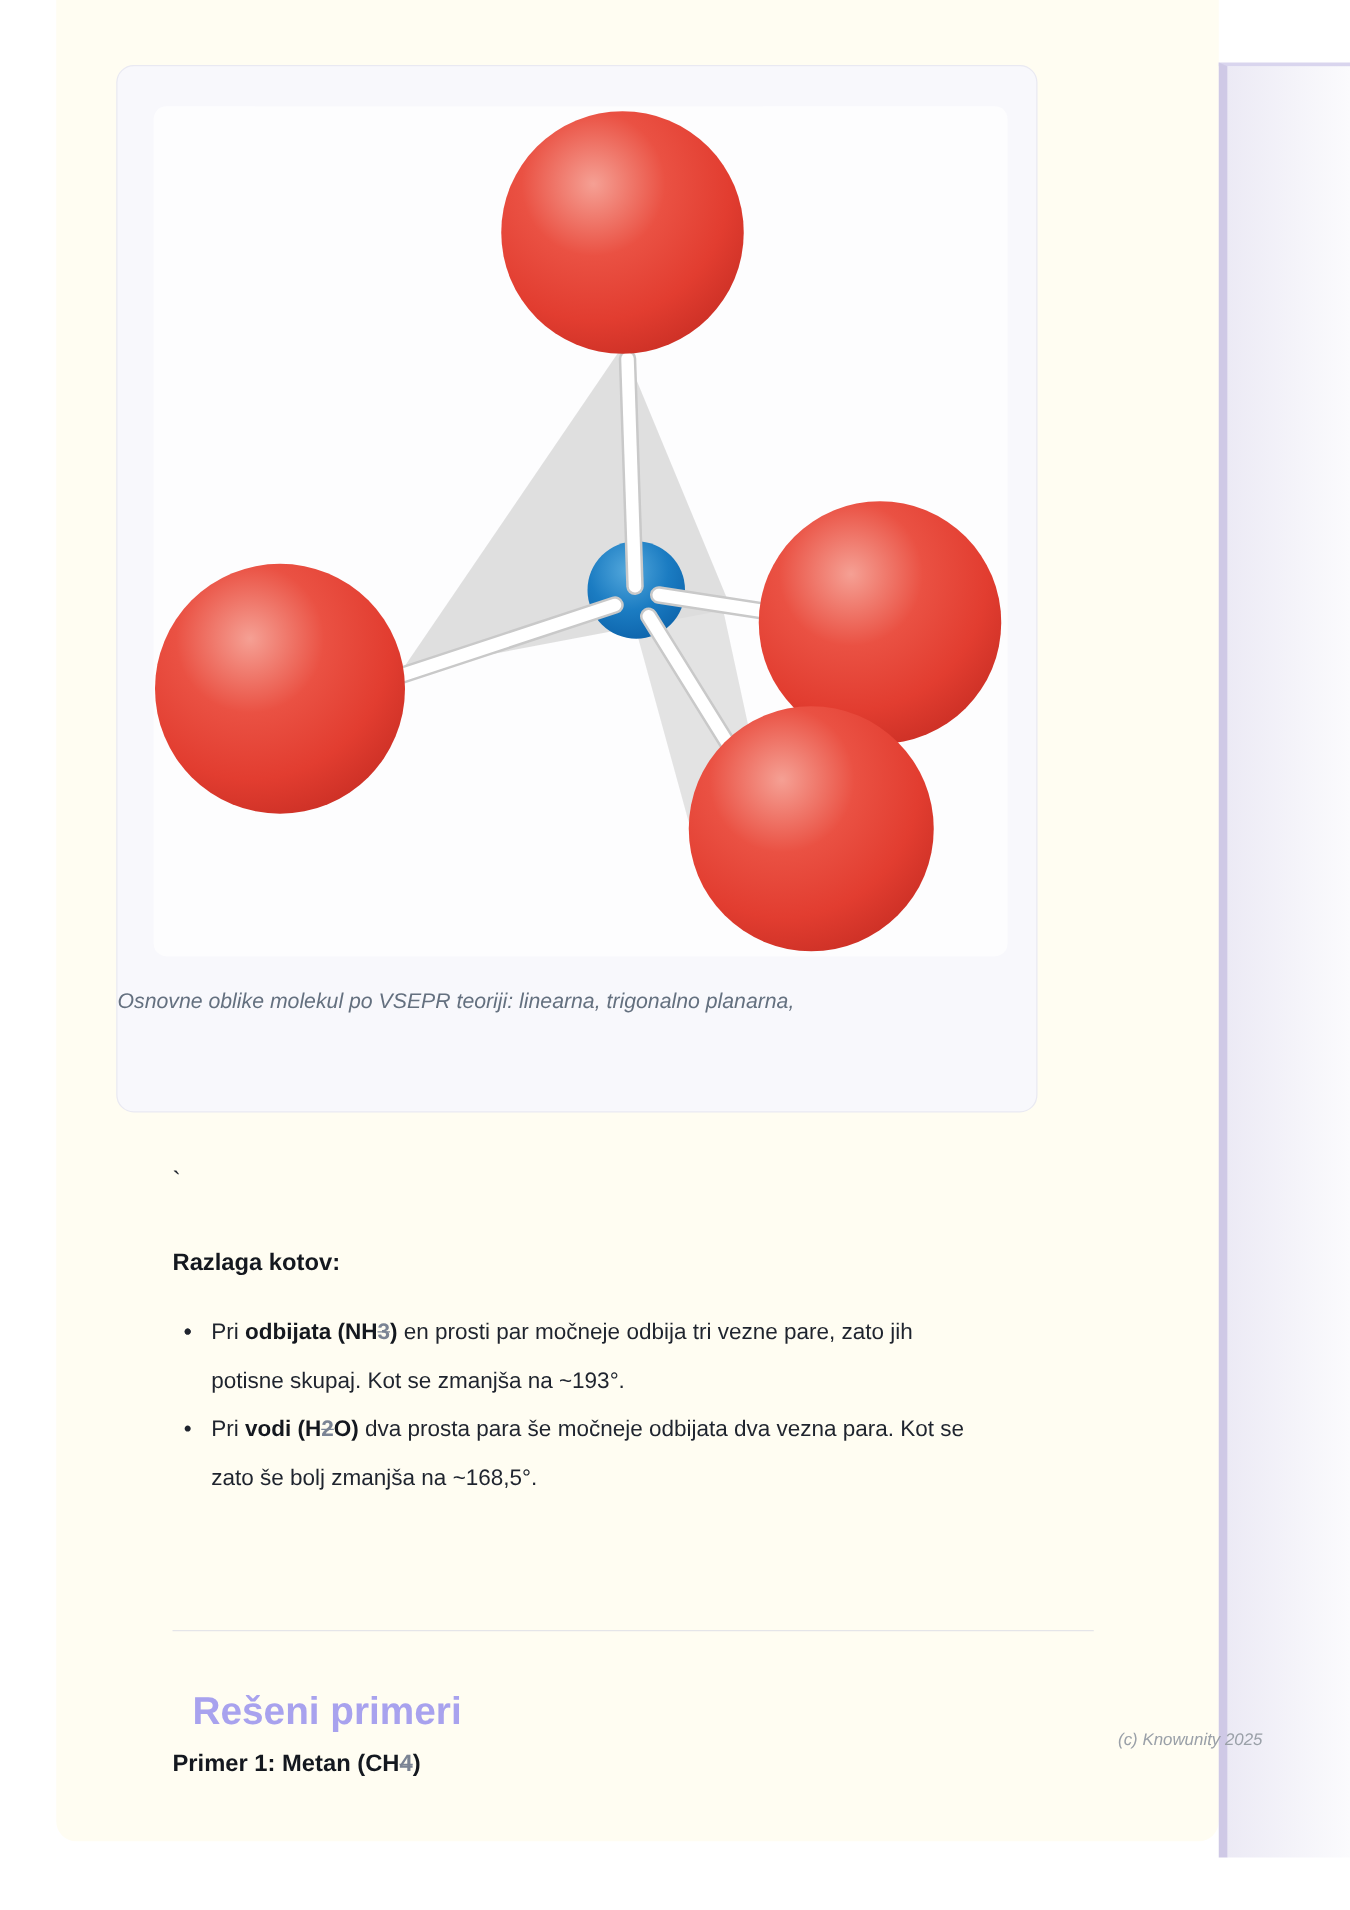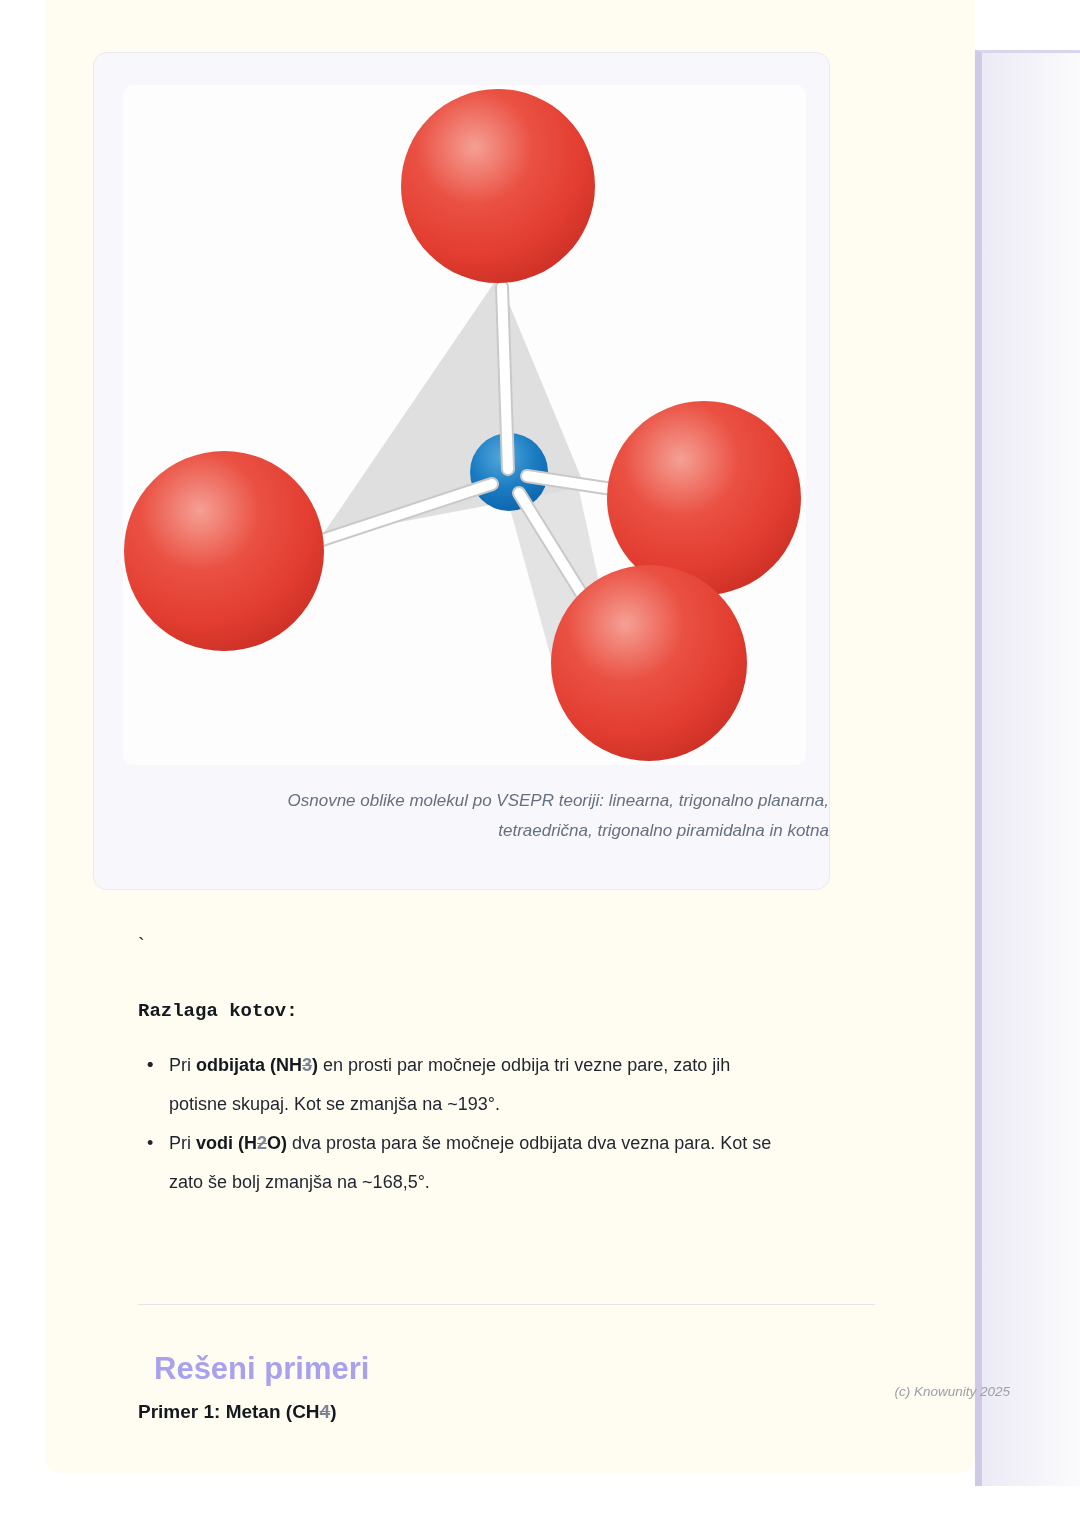--- a/index.html
+++ b/index.html
@@ -24,30 +24,30 @@
     box-sizing:border-box;
   }
   .figure-panel{
     position:absolute;left:29px;top:32px;width:683px;height:680px;
     background:var(--panel-bg,#fdfdfe);
     border-radius:10px;overflow:hidden;
   }
   .figure-panel svg{display:block;width:683px;height:680px;}
   .figure-caption{
     position:absolute;left:0;top:733px;width:100%;
-    text-align:right;font-style:italic;
+    text-align:left;font-style:italic;
     font-size:17px;line-height:30px;
     color:var(--caption-text,#64707f);
   }
   
   .stray{position:absolute;left:93px;top:934px;font-size:20px;color:#1f242e;}
   
   .angles-heading{
     position:absolute;left:93px;top:1000px;margin:0;
-    font-size:19px;font-weight:700;color:#14181f;font-family:Liberation Mono, monospace;
+    font-size:19px;font-weight:700;color:#14181f;
   }
   .bullets{
     position:absolute;left:93px;top:1046px;width:737px;margin:0;padding:0;
     list-style:none;font-size:18px;line-height:39px;
   }
   .bullets li{position:relative;padding-left:31px;margin:0;}
   .bullets .marker{
     position:absolute;left:9px;top:0;font-size:18px;color:#1f242e;
   }
   .seg-b{font-weight:700;color:#14181f;}
@@ -120,21 +120,20 @@
         </g>
 
         <circle cx="375" cy="101" r="97" fill="url(#gRed)"></circle>
         <circle cx="101" cy="466" r="100" fill="url(#gRed)"></circle>
         <circle cx="581" cy="413" r="97" fill="url(#gRed)"></circle>
         <circle cx="526" cy="578" r="98" fill="url(#gRed)"></circle>
       </svg>
     </div>
     <div class="figure-caption">
       <div>Osnovne oblike molekul po VSEPR teoriji: linearna, trigonalno planarna,</div>
-      <div>tetraedrična, trigonalno piramidalna in kotna</div>
     </div>
   </div>
 
   <div class="stray">`</div>
 
   <h3 class="angles-heading">Razlaga kotov:</h3>
 
   <ul class="bullets">
     <li>
       <span class="marker">•</span>

